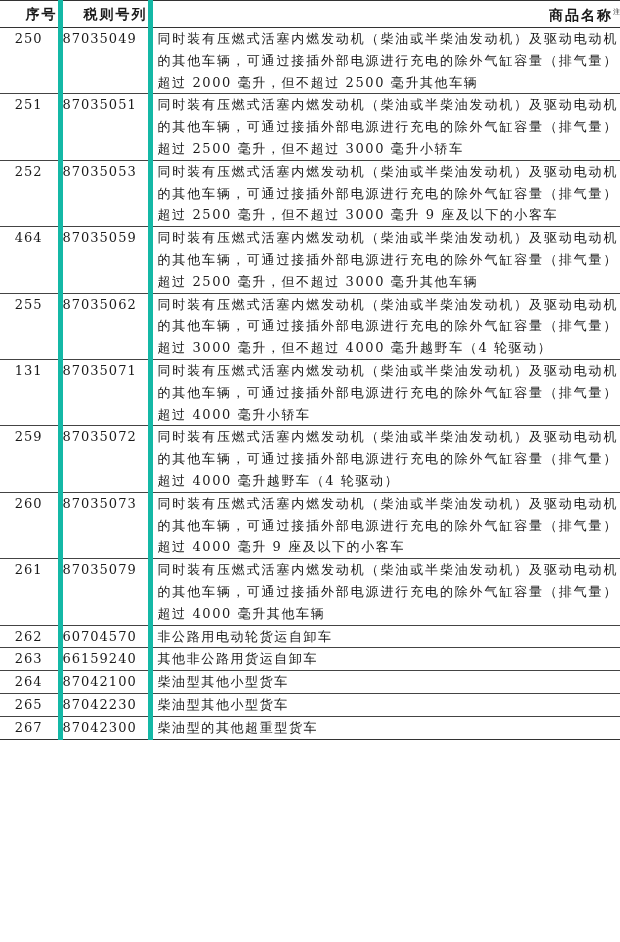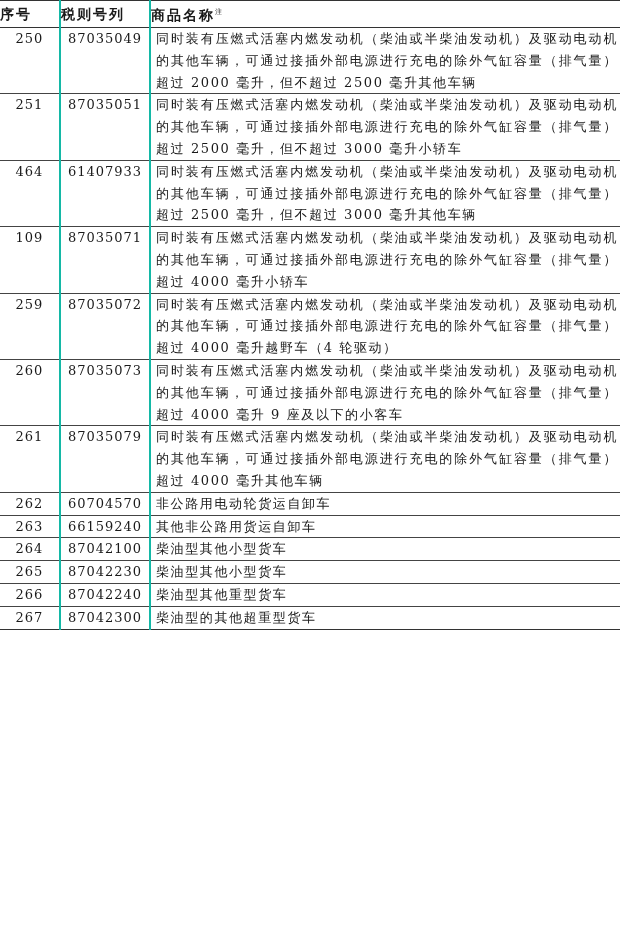--- a/index.html
+++ b/index.html
@@ -3,28 +3,28 @@
 <meta charset="utf-8">
 <style>
   html, body { margin: 0; padding: 0; background: #ffffff; }
   body { width: 620px; height: 942px; overflow: hidden; position: relative;
          font-family: "DejaVu Serif", "Liberation Serif", serif; color: #1a1a1a; }
   table.tariff { position: absolute; left: 0; top: 0; width: 620px; border-collapse: collapse; table-layout: fixed; }
   table.tariff col.c1 { width: 60px; }
   table.tariff col.c2 { width: 90px; }
   table.tariff col.c3 { width: 470px; }
   table.tariff th { height: 23px; font-family: "DejaVu Sans", "Liberation Sans", sans-serif;
-                    font-weight: bold; font-size: 14px; letter-spacing: 2px; text-align: left;
+                    font-weight: bold; font-size: 14px; letter-spacing: 2px; text-align: right;
                     border-top: 1.5px solid #333; border-bottom: 1.5px solid #333; padding: 0; line-height: 23px; }
   table.tariff td { vertical-align: top; font-size: 13px; line-height: 21.8px; padding: 0;
                     border-top: 1px solid #444; }
   table.tariff tr:last-child td { border-bottom: 1.5px solid #333; }
-  table.tariff th + th, table.tariff td + td { border-left: 2px solid #14b8a6; margin-left: 36px; }
+  table.tariff th + th, table.tariff td + td { border-left: 5px solid #14b8a6; margin-left: 36px; }
   td.seq { text-align: center; letter-spacing: 1px; }
-  td.code { text-align: center; letter-spacing: 1px; }
+  td.code { text-align: left; letter-spacing: 1px; }
   td.name { padding-left: 5px !important; padding-right: 2px !important; letter-spacing: 1.6px;
             text-align: justify; word-break: break-all; }
   tr.multi td { height: 65px; }
   tr.single td { height: 21px; }
   sup.note { font-size: 7px; letter-spacing: 0; vertical-align: 6px; font-weight: normal; }
 </style>
 </head>
 <body>
 
 <table class="tariff">
@@ -45,26 +45,36 @@
         <td class="seq">250</td>
         <td class="code">87035049</td>
         <td class="name">同时装有压燃式活塞内燃发动机（柴油或半柴油发动机）及驱动电动机的其他车辆，可通过接插外部电源进行充电的除外气缸容量（排气量）超过 2000 毫升，但不超过 2500 毫升其他车辆</td>
       </tr>
     <tr class="multi">
         <td class="seq">251</td>
         <td class="code">87035051</td>
         <td class="name">同时装有压燃式活塞内燃发动机（柴油或半柴油发动机）及驱动电动机的其他车辆，可通过接插外部电源进行充电的除外气缸容量（排气量）超过 2500 毫升，但不超过 3000 毫升小轿车</td>
       </tr>
     <tr class="multi">
+        <td class="seq">252</td>
+        <td class="code">87035053</td>
+        <td class="name">同时装有压燃式活塞内燃发动机（柴油或半柴油发动机）及驱动电动机的其他车辆，可通过接插外部电源进行充电的除外气缸容量（排气量）超过 2500 毫升，但不超过 3000 毫升 9 座及以下的小客车</td>
+      </tr>
+    <tr class="multi">
         <td class="seq">464</td>
-        <td class="code">61407933</td>
+        <td class="code">87035059</td>
         <td class="name">同时装有压燃式活塞内燃发动机（柴油或半柴油发动机）及驱动电动机的其他车辆，可通过接插外部电源进行充电的除外气缸容量（排气量）超过 2500 毫升，但不超过 3000 毫升其他车辆</td>
       </tr>
     <tr class="multi">
-        <td class="seq">109</td>
+        <td class="seq">255</td>
+        <td class="code">87035062</td>
+        <td class="name">同时装有压燃式活塞内燃发动机（柴油或半柴油发动机）及驱动电动机的其他车辆，可通过接插外部电源进行充电的除外气缸容量（排气量）超过 3000 毫升，但不超过 4000 毫升越野车（4 轮驱动）</td>
+      </tr>
+    <tr class="multi">
+        <td class="seq">131</td>
         <td class="code">87035071</td>
         <td class="name">同时装有压燃式活塞内燃发动机（柴油或半柴油发动机）及驱动电动机的其他车辆，可通过接插外部电源进行充电的除外气缸容量（排气量）超过 4000 毫升小轿车</td>
       </tr>
     <tr class="multi">
         <td class="seq">259</td>
         <td class="code">87035072</td>
         <td class="name">同时装有压燃式活塞内燃发动机（柴油或半柴油发动机）及驱动电动机的其他车辆，可通过接插外部电源进行充电的除外气缸容量（排气量）超过 4000 毫升越野车（4 轮驱动）</td>
       </tr>
     <tr class="multi">
         <td class="seq">260</td>
@@ -90,23 +100,18 @@
         <td class="seq">264</td>
         <td class="code">87042100</td>
         <td class="name">柴油型其他小型货车</td>
       </tr>
     <tr class="single">
         <td class="seq">265</td>
         <td class="code">87042230</td>
         <td class="name">柴油型其他小型货车</td>
       </tr>
     <tr class="single">
-        <td class="seq">266</td>
-        <td class="code">87042240</td>
-        <td class="name">柴油型其他重型货车</td>
-      </tr>
-    <tr class="single">
         <td class="seq">267</td>
         <td class="code">87042300</td>
         <td class="name">柴油型的其他超重型货车</td>
       </tr>
   </tbody>
 </table>
 
 </body></html>

